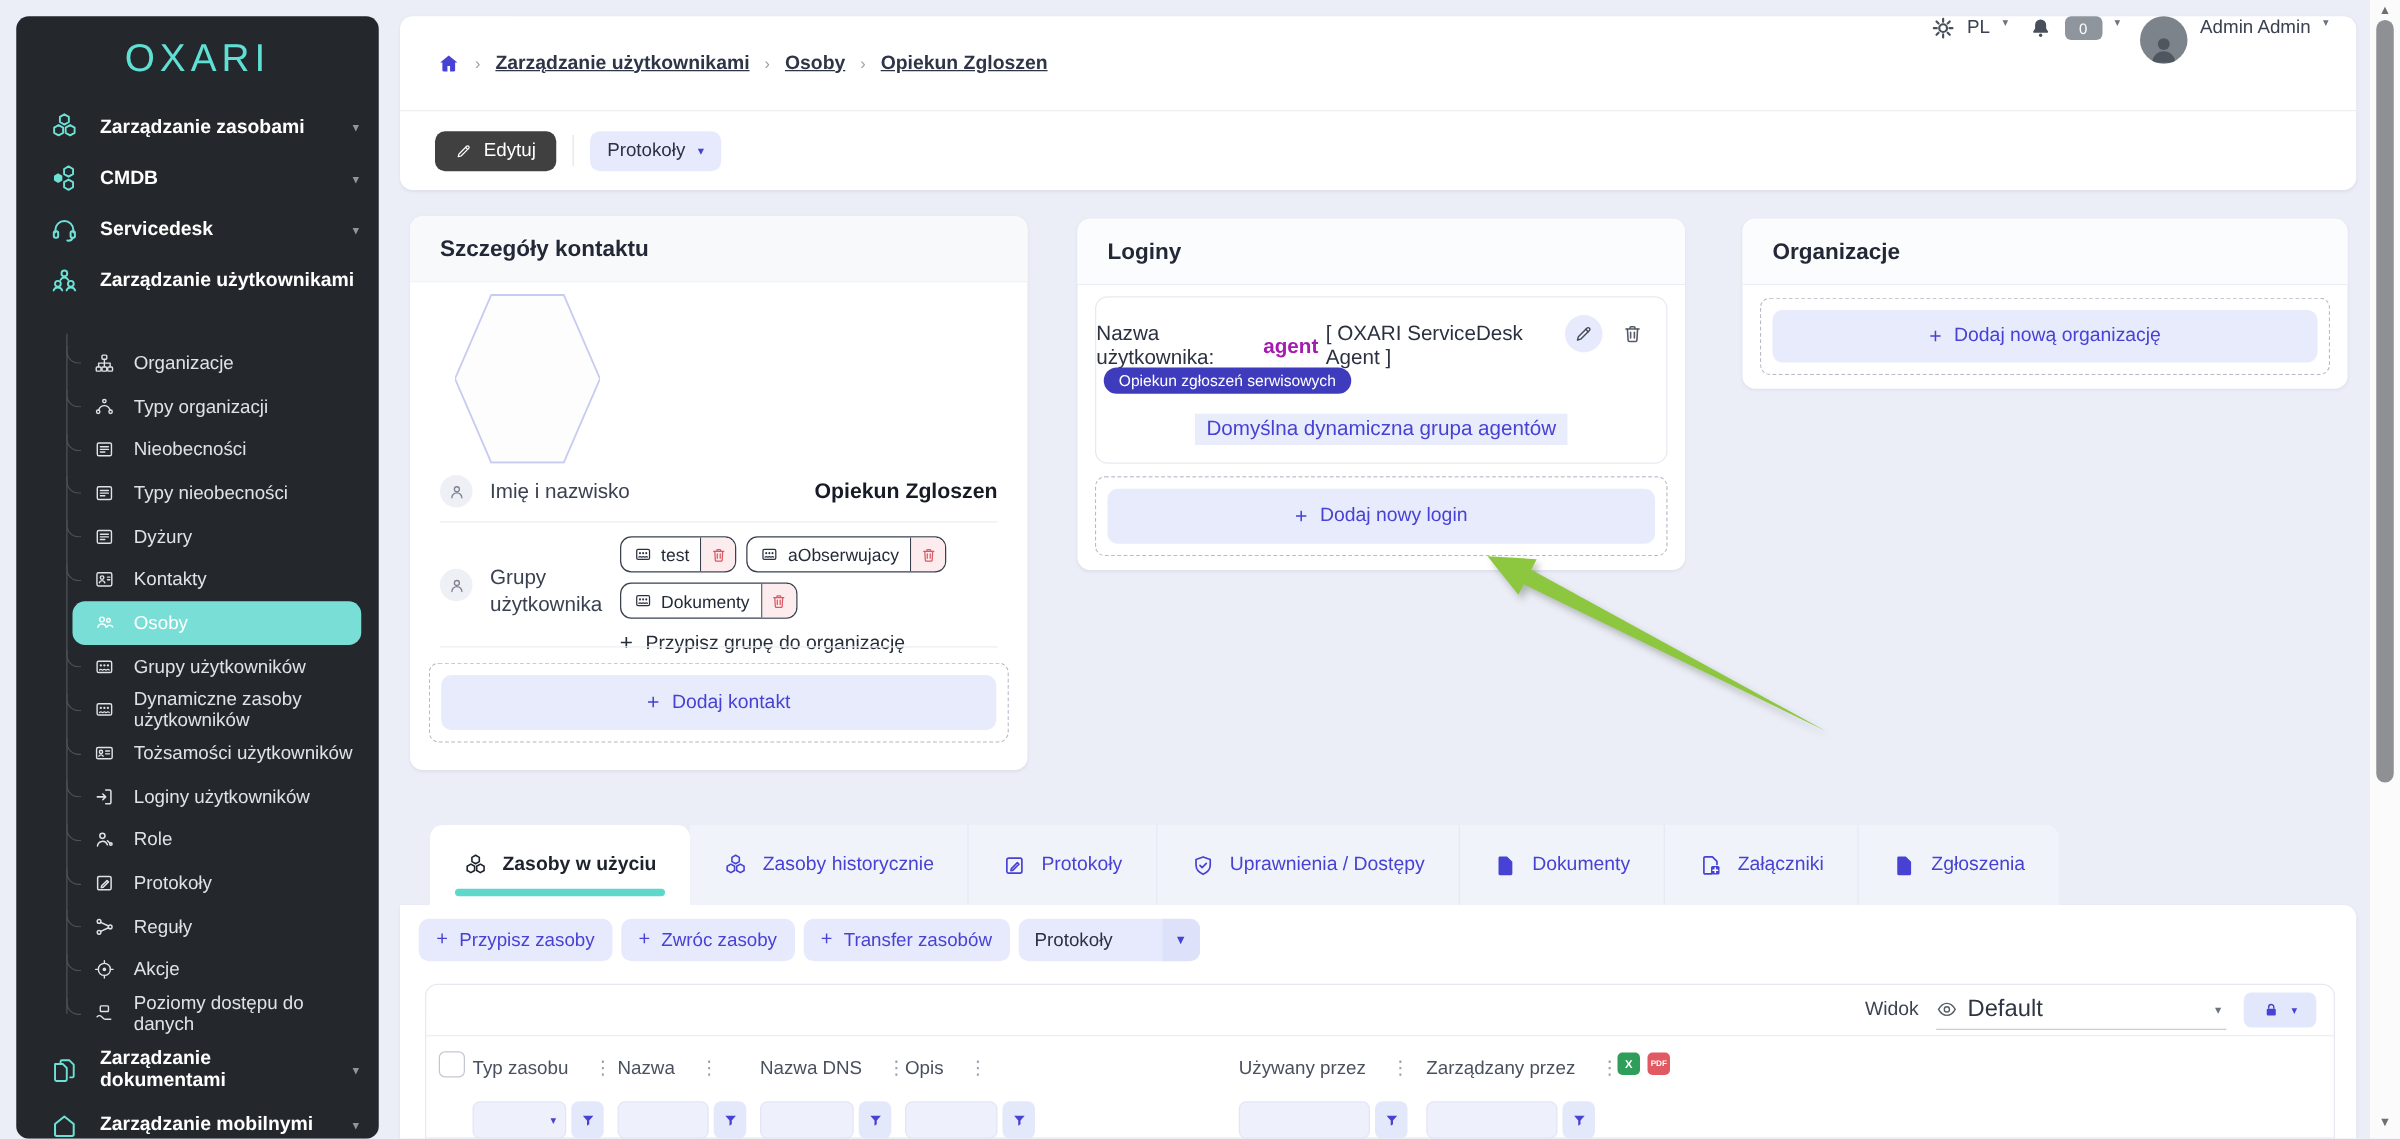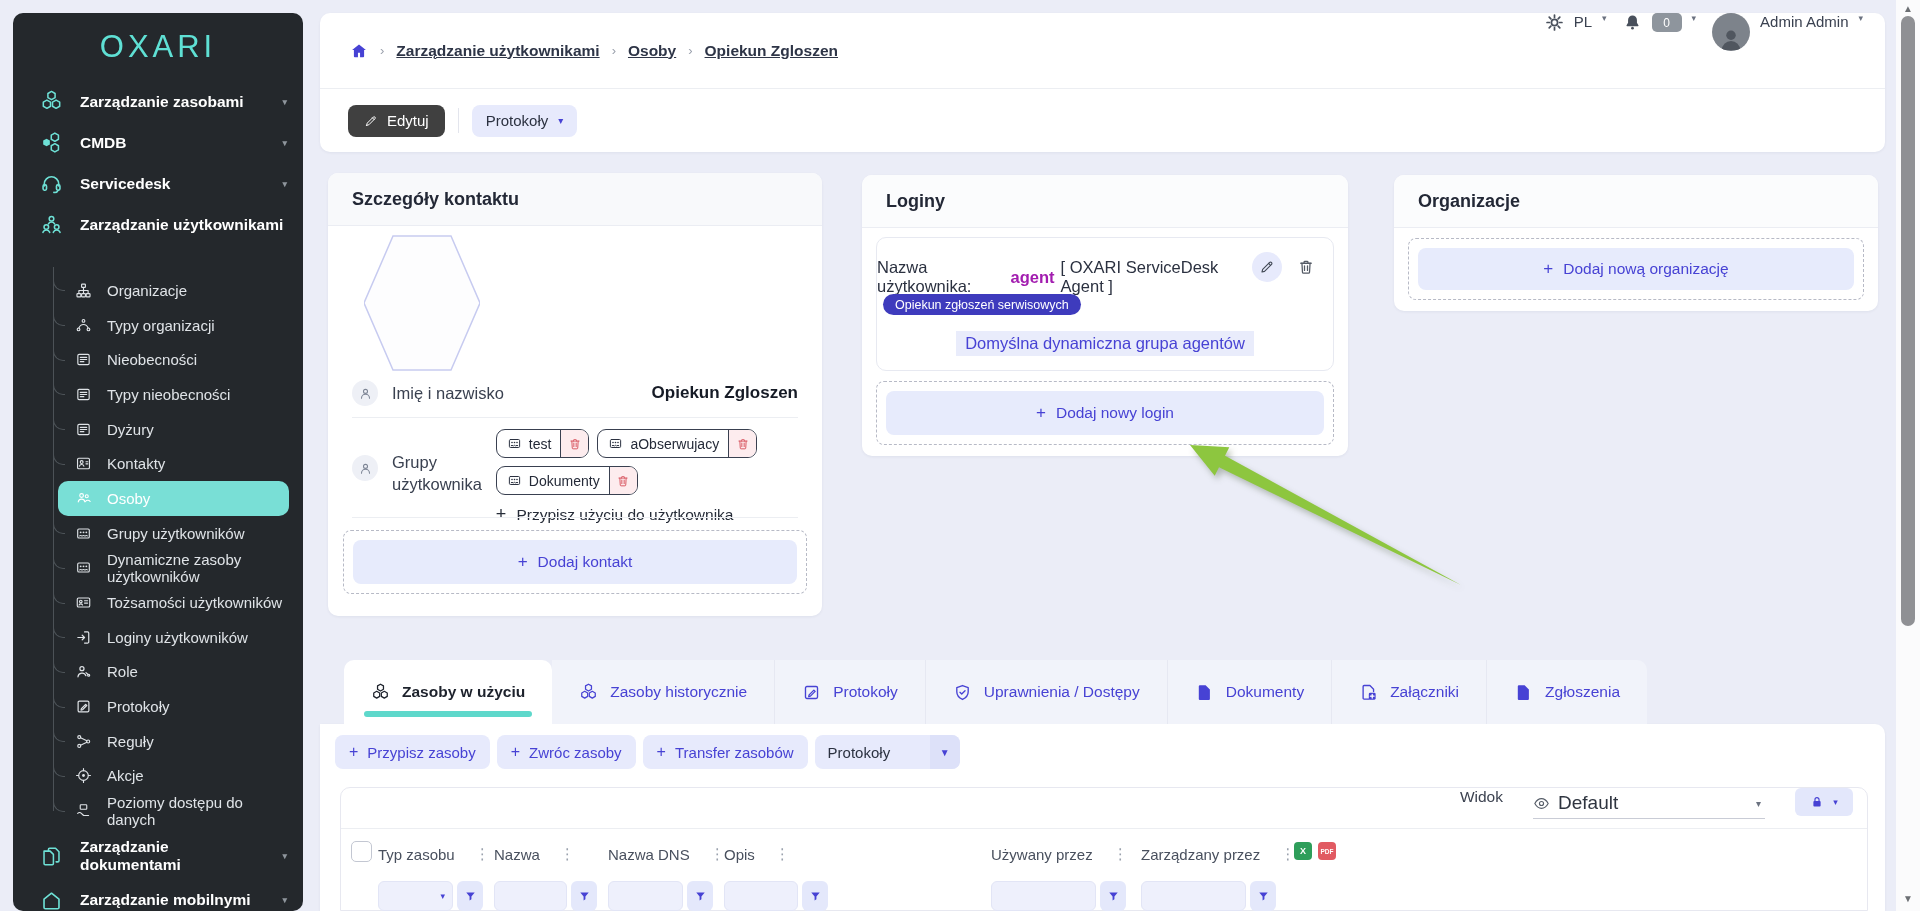--- a/index.html
+++ b/index.html
@@ -100,21 +100,21 @@
   .tab:last-child{border-radius:0 10px 0 0;border-right:none}
   .tab.active{background:#fff;color:#1d222c;font-weight:700;border-radius:10px 10px 0 0;border-right:none}
   .tab.active::after{content:'';position:absolute;left:20px;right:20px;bottom:7px;height:6px;border-radius:3px;background:#5ed8cb}
   .tools{position:absolute;left:15px;top:75px;display:flex;align-items:center;gap:7px}
   .tool-btn{height:34px;display:inline-flex;align-items:center;gap:9px;padding:0 14px;border-radius:8px;background:#e7eafc;color:#4742d4;font-size:15px;border:none;cursor:pointer;font-family:inherit}
   .tool-btn .plus{font-size:16px}
   .tool-select{height:34px;width:145px;border-radius:8px;background:#e7eafc;display:flex;align-items:center;cursor:pointer;overflow:hidden}
   .tool-select .val{flex:1;padding-left:13px;font-size:15px;color:#2b3140}
   .tool-select .cbox{width:30px;height:100%;background:#dde1f9;display:flex;align-items:center;justify-content:center;color:#4742d4;font-size:10px}
   .tablebox{position:absolute;left:20px;top:127px;width:1528px;height:124px;border:1px solid #e7e8f0;border-radius:10px 10px 0 0;background:#fff;box-sizing:border-box}
-  .view-row{height:40px;display:flex;justify-content:flex-end;gap:30px;padding-right:14px;border-bottom:1px solid #eceef2}
+  .view-row{height:40px;display:flex;align-items:center;justify-content:flex-end;gap:14px;padding-right:14px;border-bottom:1px solid #eceef2}
   .view-label{font-size:15.5px;color:#3c4250}
   .view-field{width:232px;height:30px;display:flex;align-items:center;gap:8px;border-bottom:1px solid #c9ccd6;cursor:pointer}
   .view-field .ic{width:17px;height:17px;color:#565d68}
   .view-val{font-size:19px;color:#2f3540;flex:1}
   .view-field .caret{font-size:10px;color:#6b7280;padding-right:4px}
   .lock-btn{width:58px;height:28px;border:none;border-radius:6px;background:#e3e7fb;display:flex;align-items:center;justify-content:center;gap:9px;cursor:pointer}
   .lock-btn .ic{width:14px;height:14px;color:#4742d4}
   .lock-btn .caret{font-size:9px;color:#4742d4}
   .head-row{position:relative;height:50px}
   .checkbox{position:absolute;left:10px;top:12px;width:19px;height:19px;border:1.5px solid #c3c7d2;border-radius:5px;background:#fff;cursor:pointer}
@@ -551,21 +551,21 @@
             <span class="chip-sep"></span>
             <button class="chip-del">
               <svg class="ic">
                 <use href="#sym-trash"></use>
               </svg>
             </button>
           </span>
         </span>
       <span class="assign-link">
         <span class="plus-dark">+</span>
-        <span>Przypisz użyciu do użytkownika</span>
+        <span>Przypisz grupę do organizację</span>
       </span>
     </span>
   </div>
   <div class="divider" style="top:344px"></div>
   <div class="dashed" style="left:15px;right:15px;top:357px;height:64px">
     <button class="soft-wide">
       <span class="plus">+</span>
       <span>Dodaj kontakt</span>
     </button>
   </div>

